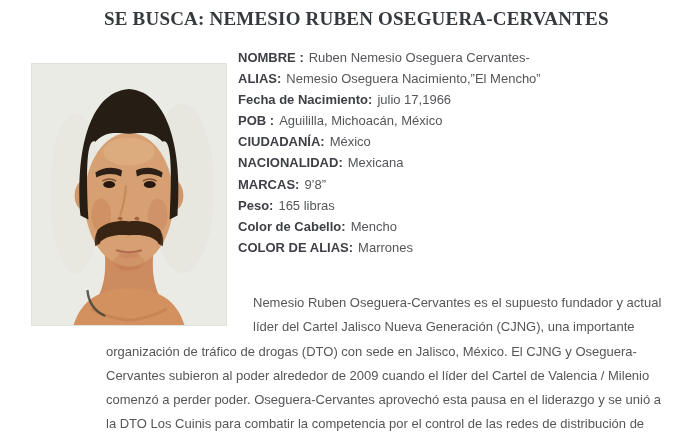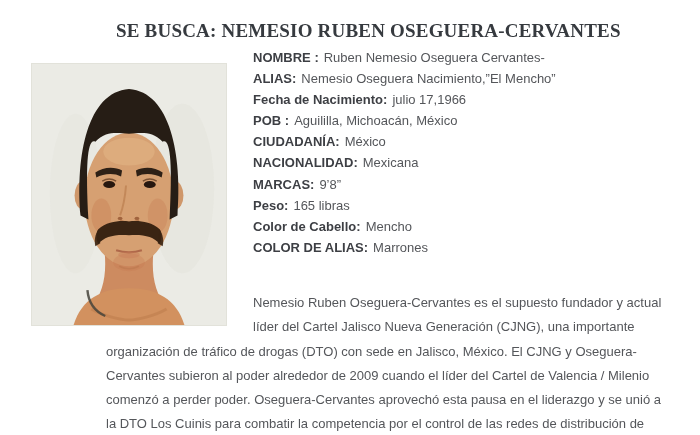--- a/index.html
+++ b/index.html
@@ -8,42 +8,42 @@
     width: 700px;
     height: 435px;
     background: #ffffff;
     overflow: hidden;
     font-family: "Liberation Sans", "DejaVu Sans", sans-serif;
   }
   .title {
     position: absolute;
     left: 104px;
     top: 8px;
-    margin: 12px;
+    margin: 0;
     font-family: "Liberation Serif", "DejaVu Serif", serif;
     font-size: 19px;
     font-weight: 700;
     letter-spacing: 0.2px;
     color: #363a3f;
     white-space: nowrap;
   }
   .photo {
     position: absolute;
     left: 31px;
     top: 63px;
     width: 196px;
     height: 263px;
     box-sizing: border-box;
     border: 1px solid #e2e2da;
     background: #ebebe5;
   }
   .photo svg { display: block; width: 100%; height: 100%; }
   .info {
     position: absolute;
-    left: 253px;
+    left: 238px;
     top: 47px;
     font-size: 13px;
     line-height: 21.1px;
     color: #54565a;
   }
   .info .row { white-space: nowrap; }
   .info .lbl { font-weight: 700; color: #3d3f44; margin-right: 5px; }
   .bio {
     position: absolute;
     left: 106px;

